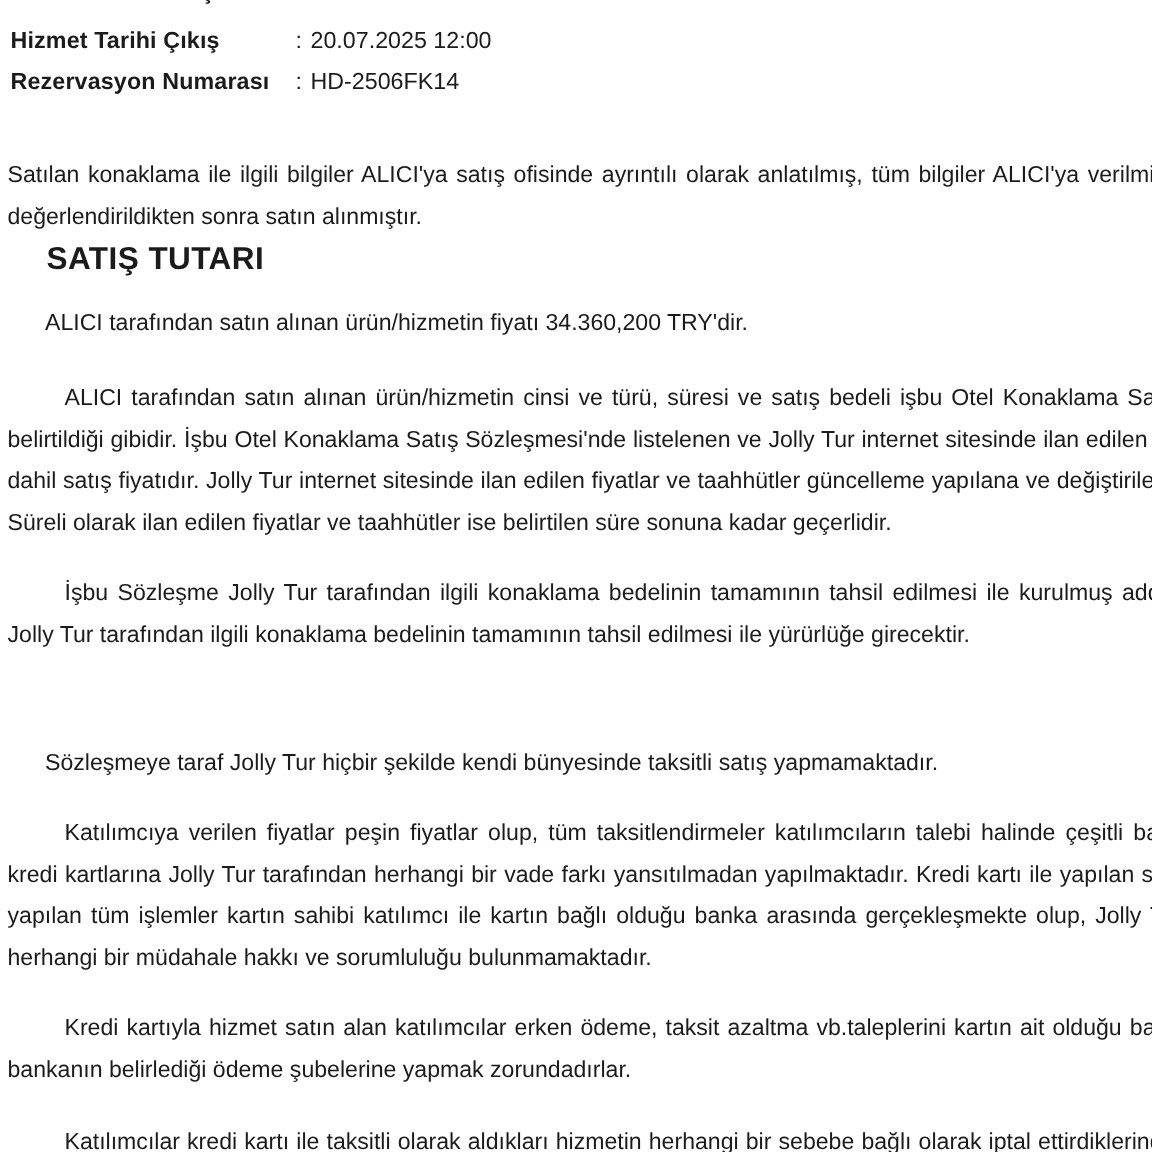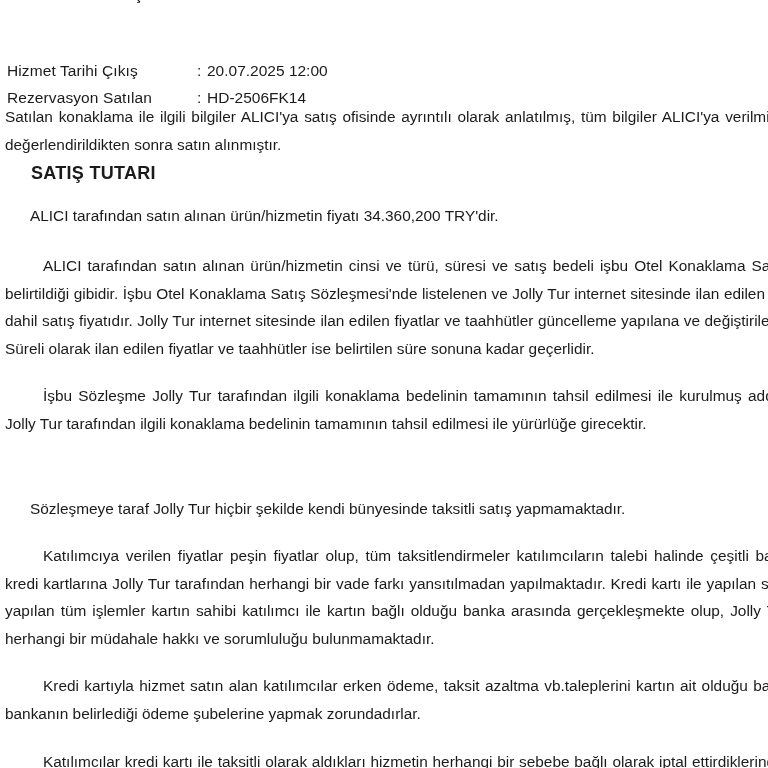--- a/index.html
+++ b/index.html
@@ -44,23 +44,22 @@
   
   .meta-row {
     position: absolute;
     left: 7px;
     white-space: nowrap;
     font-size: 15.5px;
     line-height: 20px;
   }
   .meta-row .lbl {
     display: inline-block;
-    font-weight: normal;
+    font-weight: bold;
     letter-spacing: .1px;
-    margin-top: 43px;
   }
   .meta-row .sep {
     display: inline-block;
     width: 10px;
     text-align: left;
   }
   .meta-row .val {
     font-weight: normal;
   }
   .meta-row.r1 { top: 18px; }
@@ -81,21 +80,21 @@
     word-spacing: 0;
   }
   .body-block.indent { text-indent: 38px; }
   .body-block.pad    { left: 30px; width: 870px; }
 
   h2.section-head {
     position: absolute;
     left: 31px;
     margin: 0;
     padding: 0;
-    font-size: 18px;
+    font-size: 21px;
     line-height: 20px;
     font-weight: bold;
     letter-spacing: .3px;
     white-space: nowrap;
   }
 
   
   .p-intro   { top: 88px; }
   .h-satis   { top: 163px; }
   .p-satis   { top: 187px; }
@@ -116,21 +115,21 @@
     <span class="lbl">Hizmet Tarihi Giriş</span>
     <span class="sep">:</span>
     <span class="val">19.07.2025 14:00</span>
   </div>
 
   <div class="meta-row r1">
     <span class="lbl">Hizmet Tarihi Çıkış</span><span class="sep">:</span><span class="val">20.07.2025 12:00</span>
   </div>
 
   <div class="meta-row r2">
-    <span class="lbl">Rezervasyon Satılan</span><span class="sep">:</span><span class="val">HD-2506FK14</span>
+    <span class="lbl">Rezervasyon Numarası</span><span class="sep">:</span><span class="val">HD-2506FK14</span>
   </div>
 
   <p class="body-block p-intro">Satılan konaklama ile ilgili bilgiler ALICI'ya satış ofisinde ayrıntılı olarak anlatılmış, tüm bilgiler ALICI'ya verilmiş, ALICI tarafından değerlendirildikten sonra satın alınmıştır.</p>
 
   <h2 class="section-head h-satis">SATIŞ TUTARI</h2>
 
   <p class="body-block pad p-satis">ALICI tarafından satın alınan ürün/hizmetin fiyatı 34.360,200 TRY'dir.</p>
 
   <p class="body-block indent p-urun">ALICI tarafından satın alınan ürün/hizmetin cinsi ve türü, süresi ve satış bedeli işbu Otel Konaklama Satış Sözleşmesi'nde belirtildiği gibidir. İşbu Otel Konaklama Satış Sözleşmesi'nde listelenen ve Jolly Tur internet sitesinde ilan edilen fiyatlar tüm vergiler dahil satış fiyatıdır. Jolly Tur internet sitesinde ilan edilen fiyatlar ve taahhütler güncelleme yapılana ve değiştirilene kadar geçerlidir. Süreli olarak ilan edilen fiyatlar ve taahhütler ise belirtilen süre sonuna kadar geçerlidir.</p>
 

